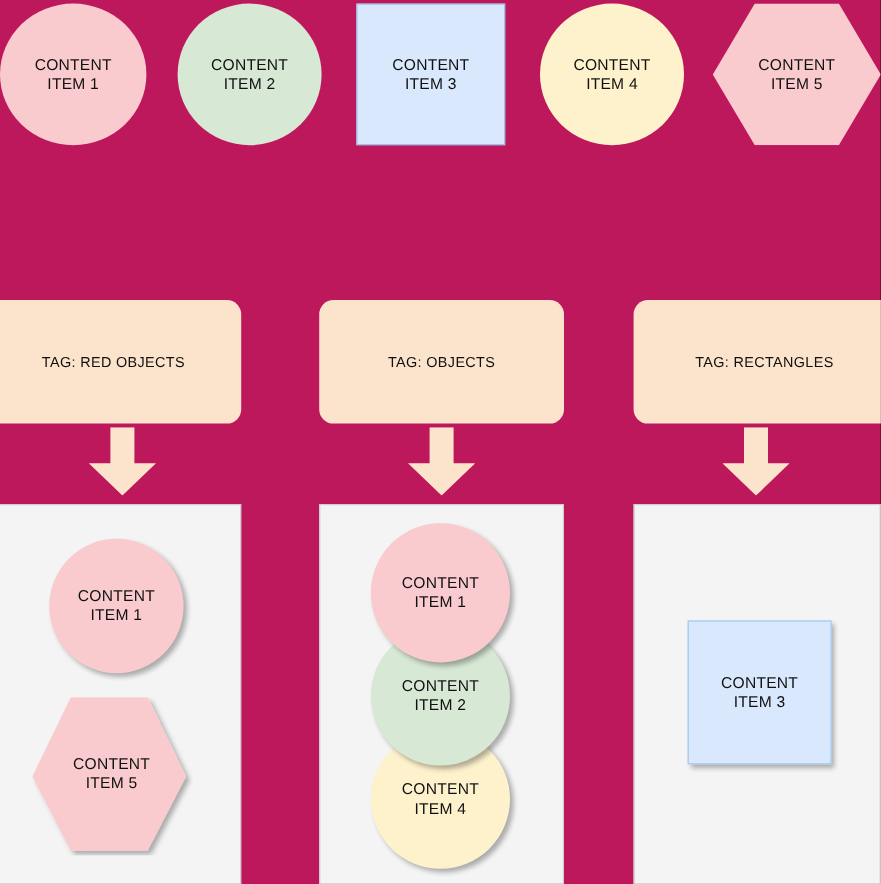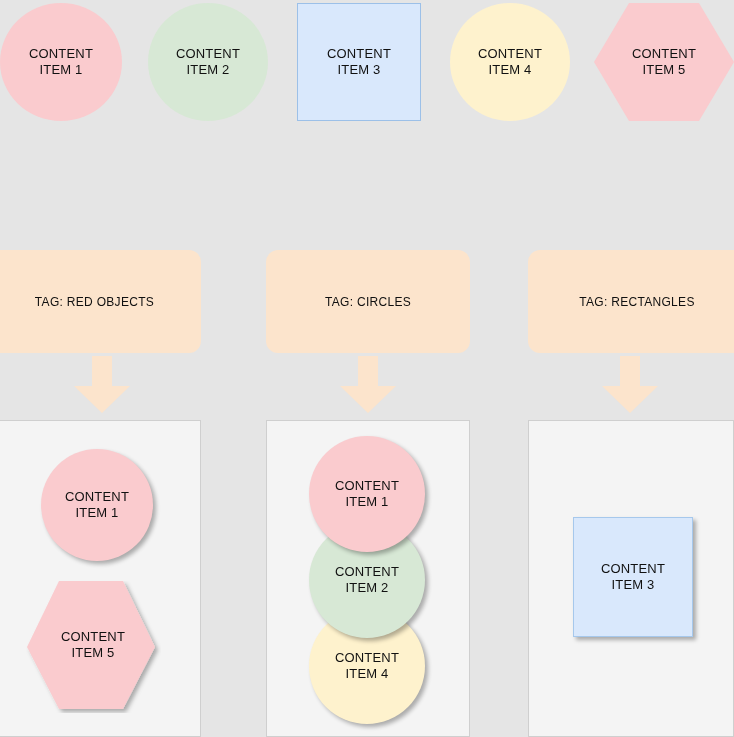--- a/index.html
+++ b/index.html
@@ -13,21 +13,21 @@
     height: 737px;
     position: relative;
     overflow: hidden;
     font-family: "Liberation Sans", sans-serif;
   }
   #canvas {
     position: absolute;
     left: 0; top: 0;
     width: 734px;
     height: 737px;
-    background: #e5e5e5;
+    background: #be185d;
   }
 
   
   .shape-label {
     position: absolute;
     left: 0;
     right: 0;
     top: 50%;
     transform: translateY(-50%);
     text-align: center;
@@ -129,21 +129,21 @@
     </svg>
     <div class="shape-label">CONTENT
 ITEM 5</div>
   </div>
 
   <div class="tagbox" style="left:-12px; top:250px; width:213px; height:103px;">
     <div class="tag-text">TAG: RED OBJECTS</div>
   </div>
 
   <div class="tagbox" style="left:266px; top:250px; width:204px; height:103px;">
-    <div class="tag-text">TAG: CIRCLES</div>
+    <div class="tag-text">TAG: OBJECTS</div>
   </div>
 
   <div class="tagbox" style="left:528px; top:250px; width:218px; height:103px;">
     <div class="tag-text">TAG: RECTANGLES</div>
   </div>
 
   <div class="arrow" style="left:74px; top:356px; width:56px; height:57px;">
     <svg width="56" height="57" viewBox="0 0 56 57">
       <polygon points="18,0 38,0 38,30 56,30 28,57 0,30 18,30" fill="#FCE4CC"></polygon>
     </svg>

